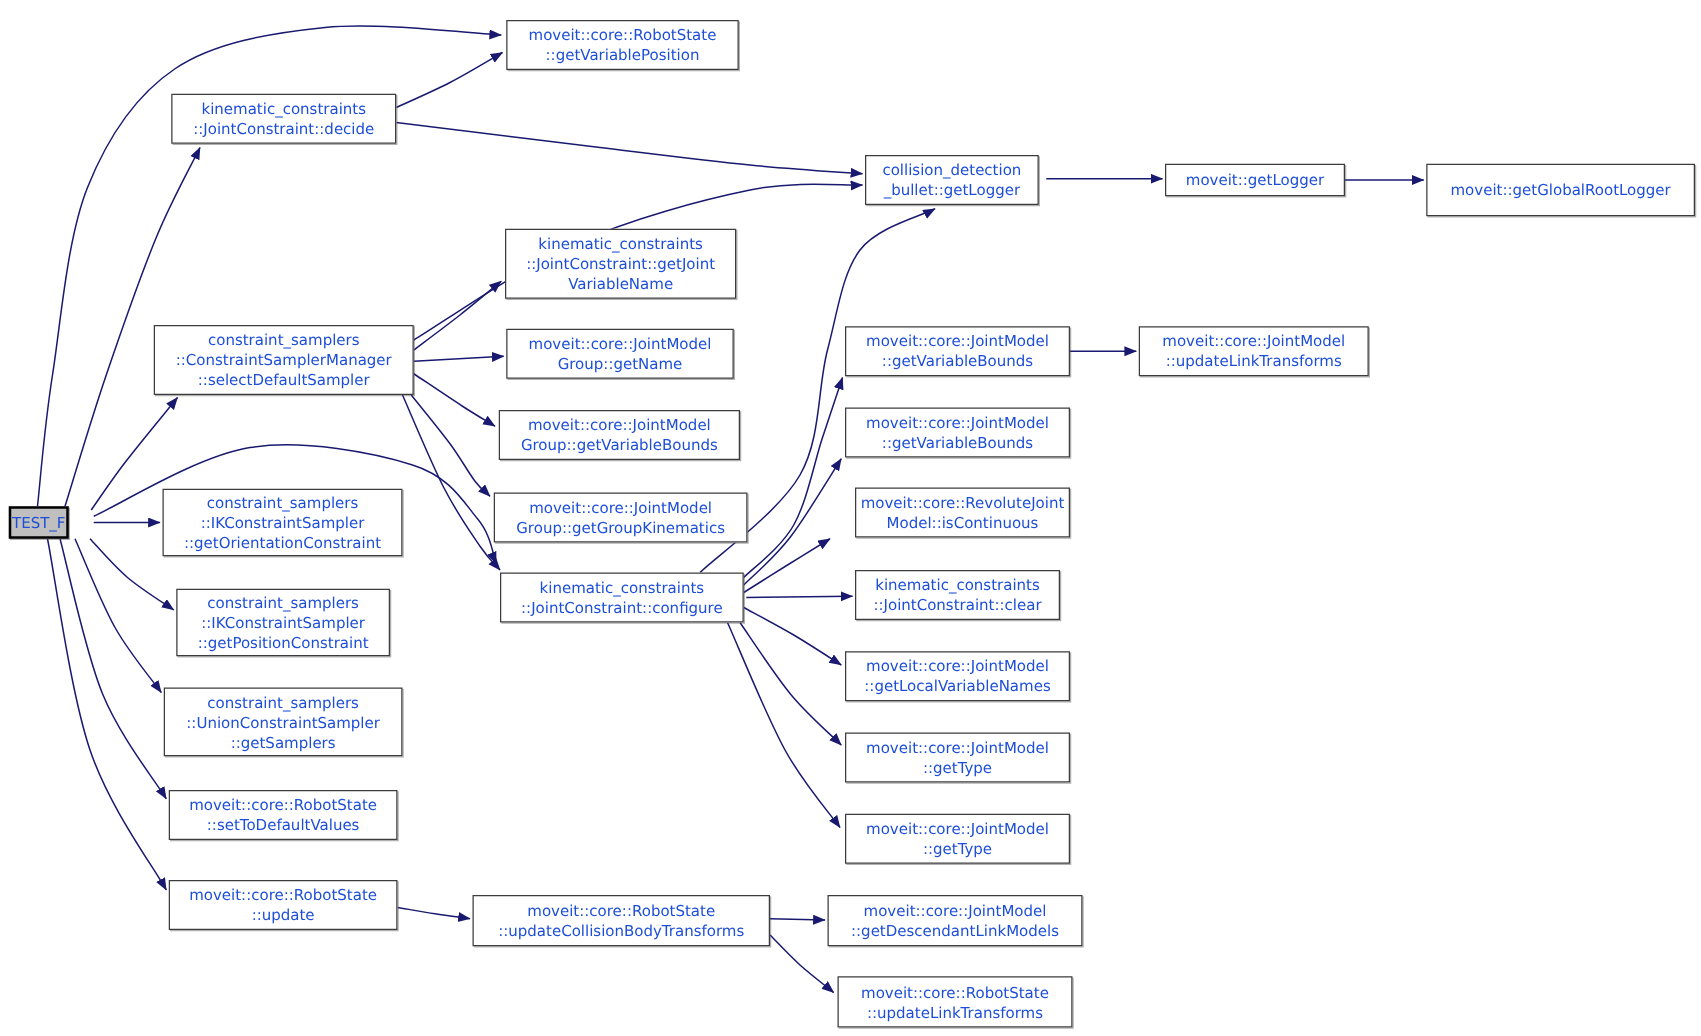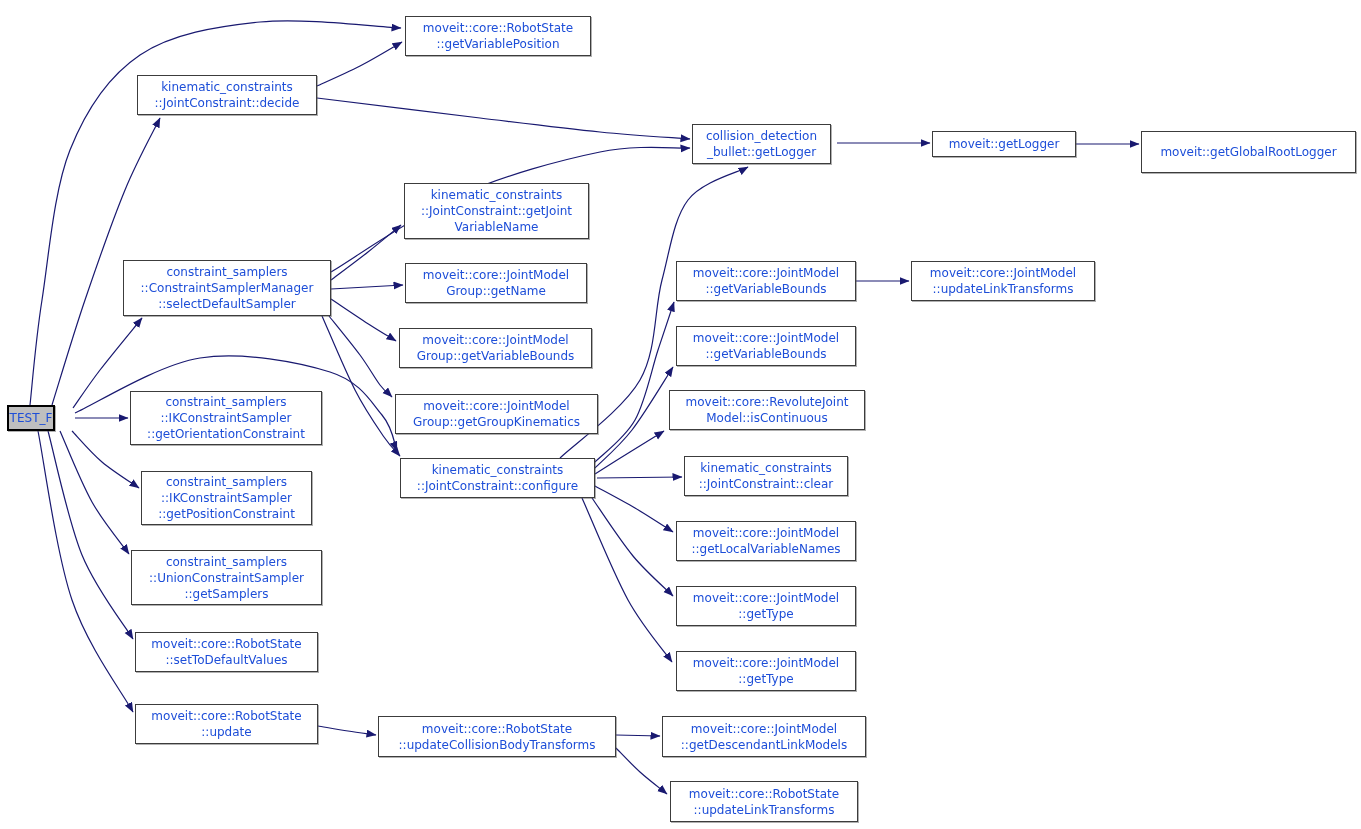--- a/index.html
+++ b/index.html
@@ -119,21 +119,21 @@
         <span>::getVariableBounds</span>
       </div>
       <div class="node" style="left: 911px; top: 261px; width: 184px; height: 40px;">
         <span>moveit::core::JointModel</span>
         <span>::updateLinkTransforms</span>
       </div>
       <div class="node" style="left: 676px; top: 326px; width: 180px; height: 40px;">
         <span>moveit::core::JointModel</span>
         <span>::getVariableBounds</span>
       </div>
-      <div class="node" style="left: 669px; top: 390px; width: 196px; height: 40px; text-align: center;">
+      <div class="node" style="left: 684px; top: 390px; width: 172px; height: 40px; text-align: center;">
         <span>moveit::core::RevoluteJoint</span>
         <span>Model::isContinuous</span>
       </div>
       <div class="node" style="left: 395px; top: 394px; width: 203px; height: 40px;">
         <span>moveit::core::JointModel</span>
         <span>Group::getGroupKinematics</span>
       </div>
       <div class="node" style="left: 400px; top: 458px; width: 195px; height: 40px;">
         <span>kinematic_constraints</span>
         <span>::JointConstraint::configure</span>

